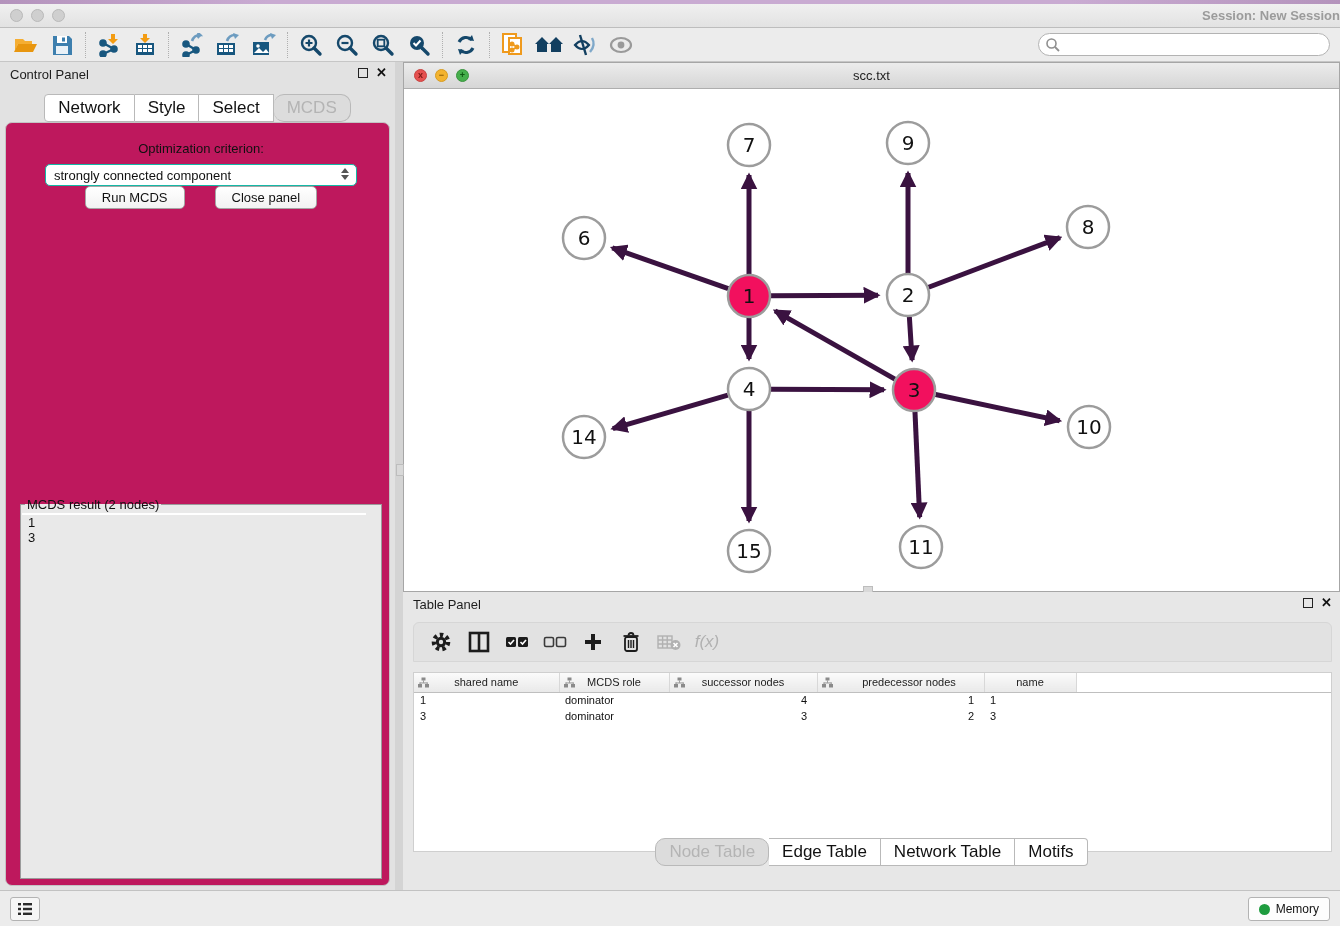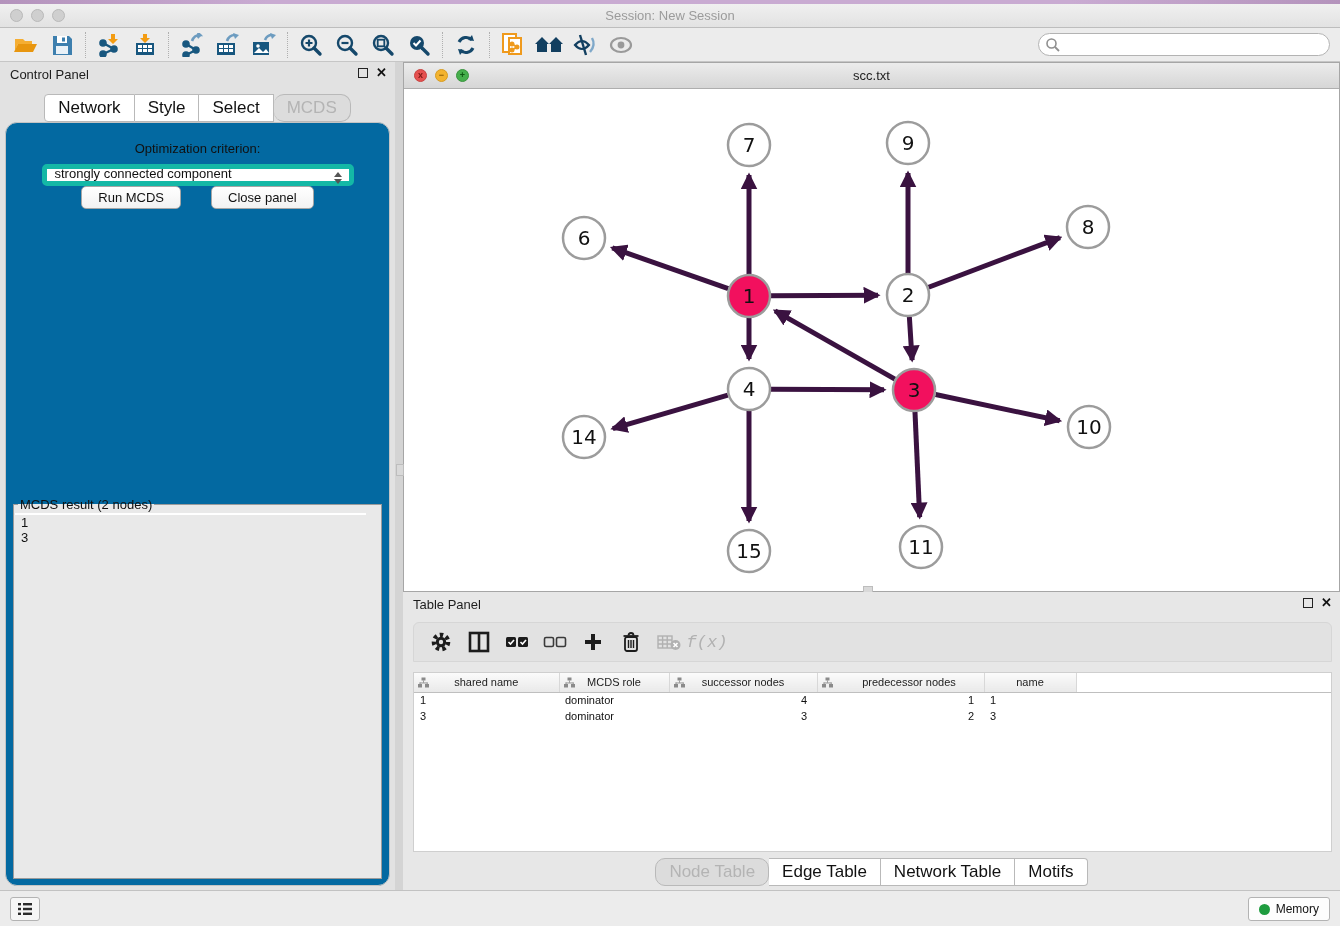--- a/index.html
+++ b/index.html
@@ -7,21 +7,21 @@
   .win { position:absolute; inset:0; }
 
   
   #top-strip { position:absolute; left:0; top:0; right:0; height:4px;
     background:linear-gradient(90deg,#b493bc,#c9abd2 20%,#c9abd2 80%,#b493bc); }
   #titlebar { position:absolute; left:0; top:4px; right:0; height:24px;
     background:linear-gradient(#f0f0f0,#e2e2e2); border-bottom:1px solid #bdbdbd; }
   .lights { position:absolute; left:10px; top:5px; display:flex; gap:8px; }
   .light { width:13px; height:13px; border-radius:50%; background:#cfcfcf; border:1px solid #b9b9b9;
     font-size:9px; line-height:11px; text-align:center; color:#7c3e3e; font-weight:bold; }
-  #titlebar .title { text-align:center; line-height:24px; font-size:13px; color:#9b9b9b; }
+  #titlebar .title { text-align:right; line-height:24px; font-size:13px; color:#9b9b9b;font-weight:bold; }
 
   
   #toolbar { position:absolute; left:0; top:28px; right:0; height:34px; background:#ececec;
     border-bottom:1px solid #c6c6c6; display:flex; align-items:center; padding-left:8px; }
   .tbtn { width:36px; height:30px; display:flex; align-items:center; justify-content:center; cursor:default; }
   .tsep { width:1px; height:26px; margin:0 5px; border-left:1px dotted #b0b0b0; }
   #search-wrap { position:absolute; right:10px; top:5px; width:292px; height:23px; background:#fff;
     border:1px solid #b3b3b3; border-radius:12px; display:flex; align-items:center; padding-left:6px; }
 
   
@@ -30,24 +30,24 @@
   .panel-head .ptitle { position:absolute; left:10px; top:5px; font-size:13px; color:#1d1d1d; }
   .panel-head .pbtns { position:absolute; right:8px; top:5px; display:flex; gap:8px; align-items:center; }
   .float-box { width:10px; height:10px; border:1.5px solid #222; }
   .close-x { font-size:13px; font-weight:bold; color:#111; line-height:12px; }
   .tabrow { display:flex; justify-content:center; margin-top:6px; }
   .tab { background:#fff; border:1px solid #b9b9b9; border-left:none; padding:3px 13px; font-size:17px; color:#111; }
   .tab:first-child { border-left:1px solid #b9b9b9; border-radius:4px 0 0 4px; }
   .tab:last-child { border-radius:0 4px 4px 0; }
   .tab.sel { background:#dcdcdc; color:#b4b4b4;border-radius:10px; }
   #cp-content { position:absolute; left:5px; right:5px; top:60px; bottom:4px;
-    background:#0369a1; border:1px solid #c4c4c4; border-radius:12px; display:flex; flex-direction:column; }
+    background:#be185d; border:1px solid #c4c4c4; border-radius:7px; display:flex; flex-direction:column;padding-left:7px; }
   #opt-label { text-align:center; font-size:13px; color:#111; margin-top:18px; }
-  #criterion { margin:8px auto 0; width:312px; height:22px; background:#fff; border:5px solid #14b8a6;
-    border-radius:5px; display:flex; align-items:flex-end; padding:0 8px; font-size:13px; color:#111; position:relative; }
+  #criterion { margin:8px auto 0; width:312px; height:22px; background:#fff; border:1px solid #14b8a6;
+    border-radius:5px; display:flex; align-items:center; padding:0 8px; font-size:13px; color:#111; position:relative; }
   .stepper { position:absolute; right:7px; top:3px; display:flex; flex-direction:column; gap:2px; }
   .stepper i { display:block; width:0; height:0; border-left:4px solid transparent; border-right:4px solid transparent; }
   .stepper .up { border-bottom:5px solid #555; }
   .stepper .dn { border-top:5px solid #555; }
   #cp-buttons { display:flex; justify-content:center; gap:30px; }
   .btn { background:linear-gradient(#ffffff,#f2f2f2); border:1px solid #a6a6a6; border-radius:5px;
     padding:3px 16px; font-size:13px; color:#111; }
   #mcds-result { margin:auto 7px 6px; height:382px; border:1px solid #9b9b9b; position:relative; background:#e9e9e9; }
   #mcds-result legend { font-size:13px; color:#111; padding:0 2px; margin-left:4px; }
   #result-text { position:absolute; left:1px; right:15px; top:1px; bottom:1px; background:#fff;
@@ -65,30 +65,30 @@
   .light.green { background:#46af4c; border-color:#3a943f; color:#0f5a13; }
   #canvas { position:absolute; left:0; right:0; top:26px; bottom:0; background:#fff; }
   #graph-svg { width:100%; height:100%; }
   .split-handle { position:absolute; background:#d9d9d9; border:1px solid #bdbdbd; }
 
   
   #table-panel { position:absolute; left:0; right:0; top:530px; bottom:0; background:#e7e7e7; }
   #tp-toolbar { position:absolute; left:10px; right:8px; top:30px; height:40px; background:#e2e2e2;
     border:1px solid #d6d6d6; border-radius:6px 6px 0 0; display:flex; align-items:center; padding-left:10px; gap:4px; }
   .tpbtn { width:34px; height:32px; display:flex; align-items:center; justify-content:center; }
-  #fx-label { font-family:Liberation Mono, monospace; font-style:italic; font-size:17px; color:#b1b1b1; }
+  #fx-label { font-family:Liberation Sans, sans-serif; font-style:italic; font-size:17px; color:#b1b1b1; }
   #tp-tablebox { position:absolute; left:10px; right:8px; top:80px; height:180px; background:#fff; border:1px solid #cfcfcf; overflow:hidden; }
   table { border-collapse:collapse; table-layout:fixed; width:100%; }
   th { height:19px; background:linear-gradient(#fbfbfb,#e9e9e9); border-right:1px solid #d8d8d8; border-bottom:1px solid #bfbfbf;
     font-size:11px; font-weight:normal; color:#222; text-align:center; position:relative; white-space:nowrap; overflow:hidden; }
   th .hicon { position:absolute; left:4px; top:4px; }
   th.nofill { background:#fff; border-right:none; border-bottom:1px solid #bfbfbf; }
   td { height:16px; font-size:11px; color:#111; padding:0 6px; white-space:nowrap; overflow:hidden; }
   td.r { text-align:right; padding-right:10px; }
-  #tp-tabs { position:absolute; left:0; right:0; bottom:4px; display:flex; justify-content:center; }
+  #tp-tabs { position:absolute; left:0; right:0; bottom:24px; display:flex; justify-content:center; }
 
   
   #statusbar { position:absolute; left:0; right:0; bottom:0; height:36px; background:#ececec; border-top:1px solid #c2c2c2; }
   #list-btn { position:absolute; left:10px; top:6px; width:30px; height:24px; background:#f6f6f6;
     border:1px solid #b3b3b3; border-radius:3px; display:flex; align-items:center; justify-content:center; }
   #memory-btn { position:absolute; right:10px; top:6px; height:24px; background:#fdfdfd; border:1px solid #b3b3b3;
     border-radius:3px; display:flex; align-items:center; gap:6px; padding:0 10px; font-size:12px; color:#111; }
   #memory-dot { width:11px; height:11px; border-radius:50%; background:#1e9c3f; }
 
   svg.icn { display:block; }

